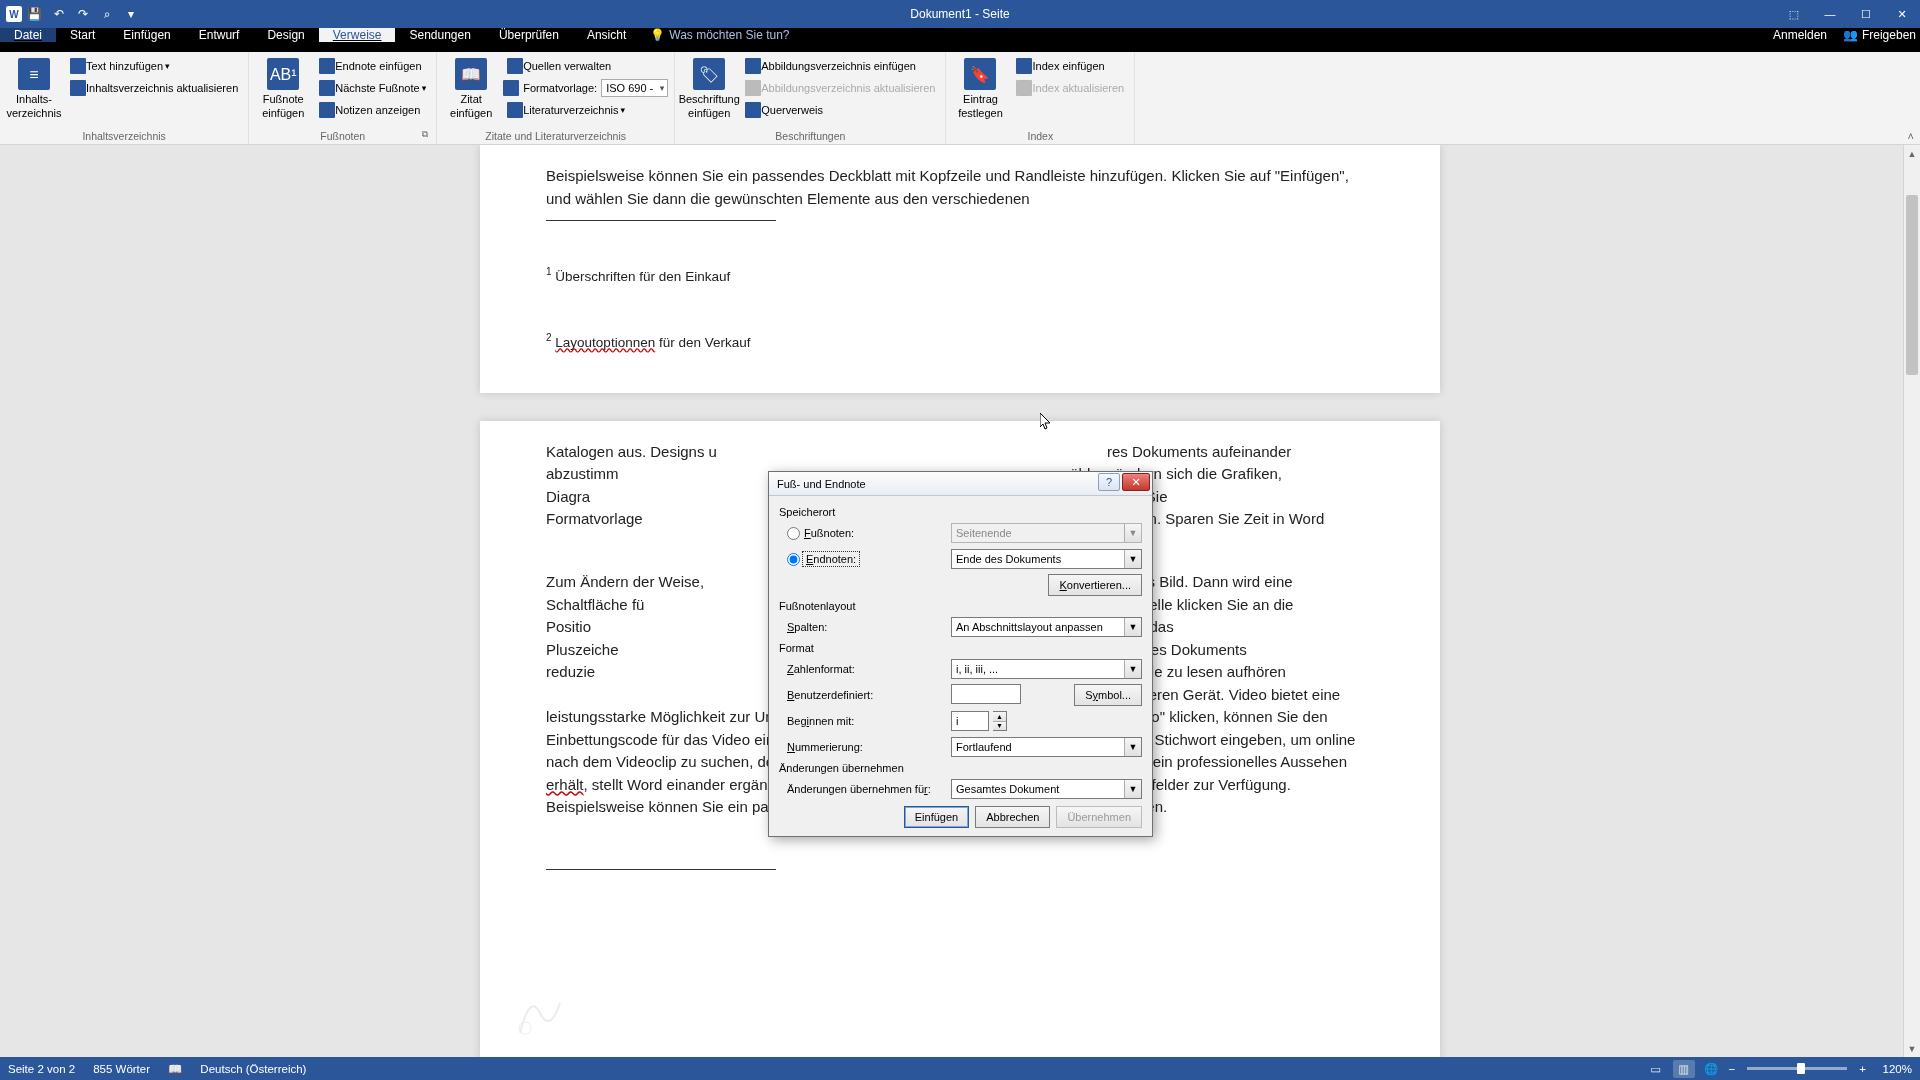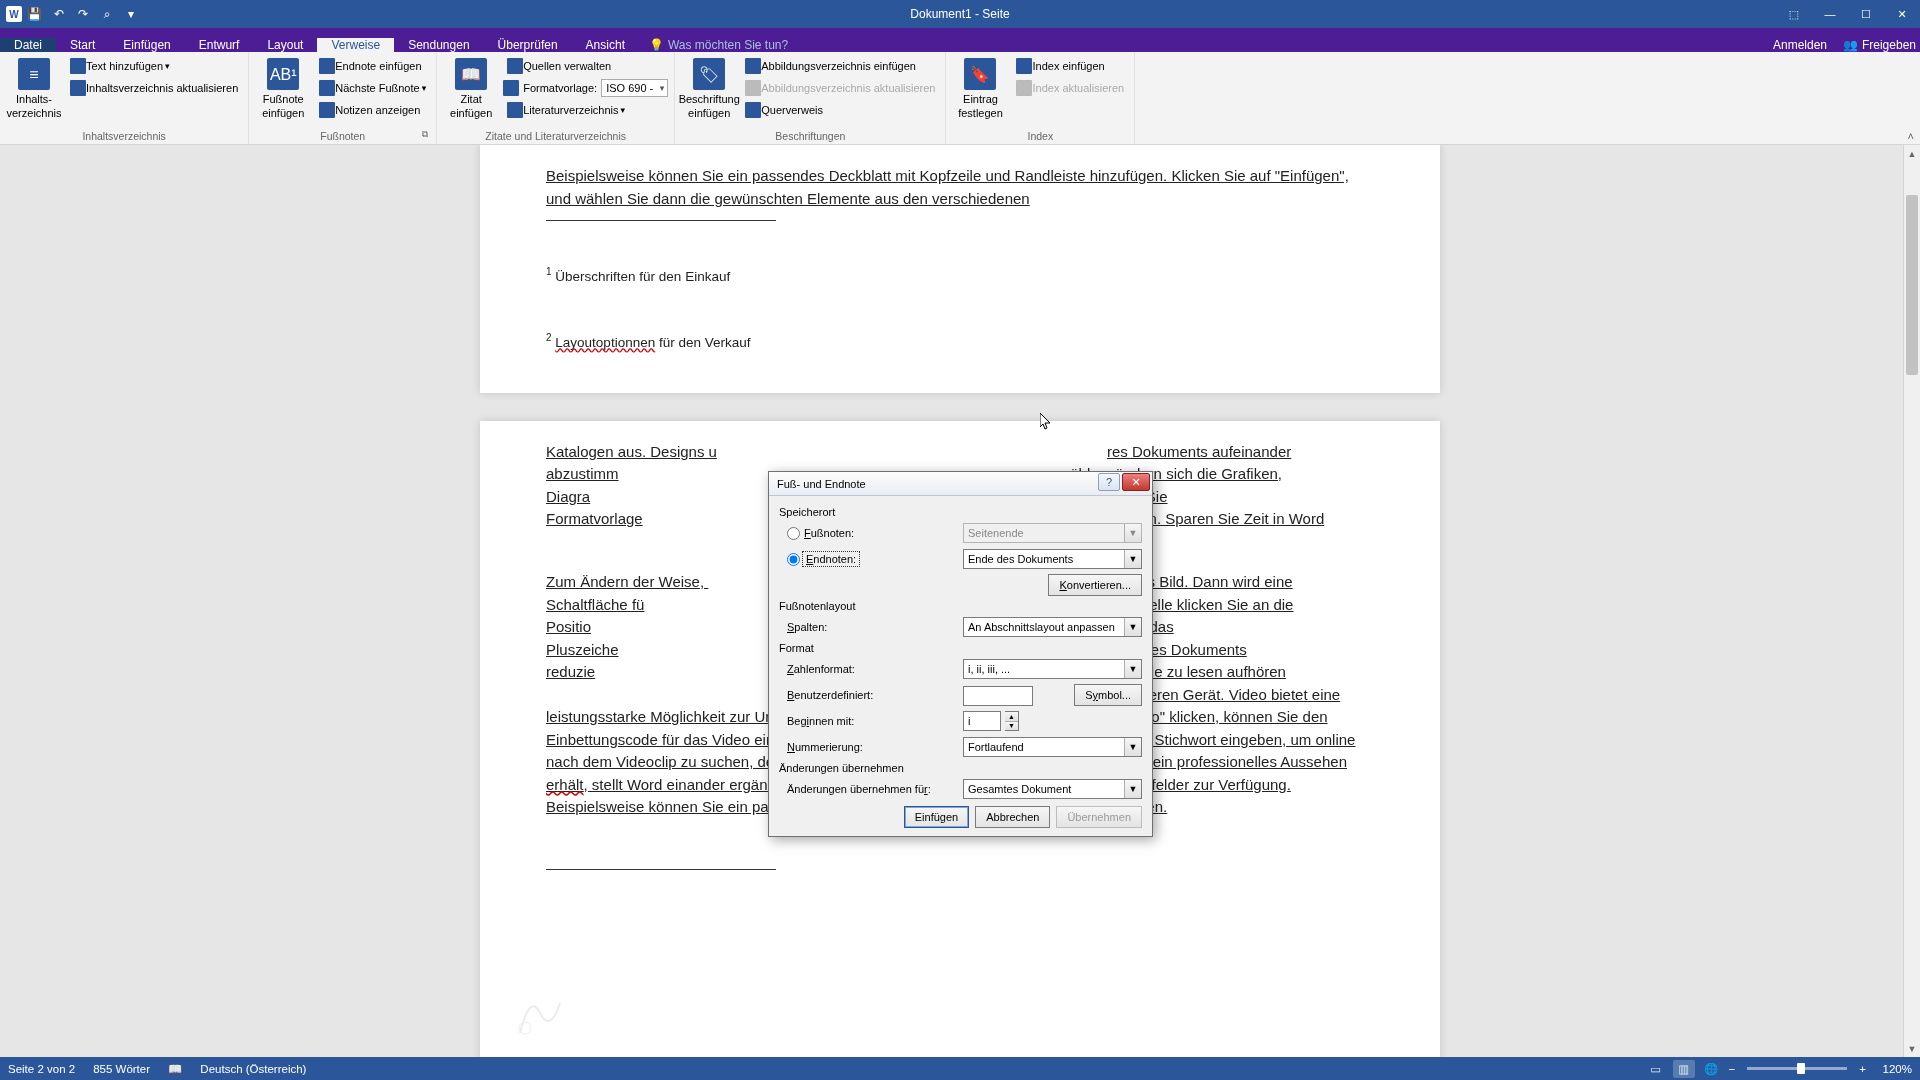--- a/index.html
+++ b/index.html
@@ -8,21 +8,21 @@
 
 .titlebar { background: #2b579a; height: 28px; display: flex; align-items: center; color: #fff; position: relative; }
 .titlebar-left { display: flex; align-items: center; gap: 2px; padding-left: 6px; }
 .titlebar-icon { width: 16px; height: 16px; background: #fff; border-radius: 2px; display: flex; align-items: center; justify-content: center; color: #2b579a; font-weight: bold; font-size: 10px; }
 .qat-btn { width: 22px; height: 22px; display: flex; align-items: center; justify-content: center; color: #fff; cursor: pointer; }
 .titlebar-center { position: absolute; left: 50%; transform: translateX(-50%); font-size: 12px; }
 .titlebar-right { margin-left: auto; display: flex; }
 .win-btn { width: 36px; height: 28px; display: flex; align-items: center; justify-content: center; color: #fff; cursor: pointer; font-size: 11px; }
 
 
-.menubar { background: #4c1d95; height: 24px; display: flex; align-items: flex-end; }
+.menubar { background: #000000; height: 24px; display: flex; align-items: flex-start; text-decoration: underline; }
 .menu-tab { padding: 0 14px; display: flex; align-items: center; color: #fff; font-size: 12px; cursor: pointer; }
 .menu-tab.file { background: #1e3f72; }
 .menu-tab.active { background: #f3f3f3; color: #2b579a; }
 .tell-me { margin-left: 10px; display: flex; align-items: center; color: #a8c0e0; font-size: 12px; gap: 4px; }
 .menubar-right { margin-left: auto; display: flex; align-items: center; gap: 16px; padding-right: 4px; color: #fff; font-size: 12px; }
 
 
 .ribbon { background: #f3f3f3; border-bottom: 1px solid #d4d4d4; height: 93px; display: flex; }
 .ribbon-group { border-right: 1px solid #e1e1e1; padding: 4px 6px 2px; display: flex; flex-direction: column; }
 .ribbon-group-content { flex: 1; display: flex; align-items: flex-start; gap: 4px; }
@@ -37,37 +37,37 @@
 .ribbon-small-icon.gray { background: #bbb; }
 .ribbon-style-select { display: flex; align-items: center; gap: 4px; font-size: 11px; height: 20px; }
 .ribbon-style-select select, .ribbon-style-select .fake-select { font-size: 11px; border: 1px solid #ababab; background: #fff; height: 18px; padding: 0 14px 0 4px; position: relative; display: inline-flex; align-items: center; min-width: 60px; }
 .fake-select::after { content: '▾'; position: absolute; right: 3px; font-size: 9px; color: #555; }
 .collapse-ribbon { position: absolute; right: 6px; bottom: 2px; font-size: 11px; color: #666; cursor: pointer; }
 
 
 .doc-area { background: #e6e6e6; height: calc(1080px - 28px - 24px - 93px - 23px); position: relative; overflow: hidden; display: flex; justify-content: center; }
 .page { background: #fff; width: 960px; margin-top: 0; box-shadow: 0 0 8px rgba(0,0,0,.15); padding: 20px 66px 40px; position: relative; }
 .page2 { margin-top: 28px; }
-.para { font-size: 15px; line-height: 1.5; color: #222; margin-bottom: 6px; text-decoration: underline; }
+.para { font-size: 15px; line-height: 1.5; color: #222; margin-bottom: 6px; }
 .footnote-sep { border-top: 1px solid #333; width: 230px; margin-top: 10px; margin-bottom: 4px; }
 .footnote { font-size: 13.5px; line-height: 1.5; color: #222; margin-top: 43px; }
 .footnote sup { font-size: 10px; }
 .squiggle { text-decoration: underline wavy #c00; text-decoration-skip-ink: none; }
 .watermark { position: absolute; left: 30px; bottom: 18px; width: 60px; height: 60px; opacity: .18; }
 .dialog { position: absolute; left: 768px; top: 326px; width: 385px; background: #f0f0f0; border: 1px solid #707070; box-shadow: 3px 3px 12px rgba(0,0,0,.35); font-size: 11px; }
 .dialog-title { background: linear-gradient(#fdfdfd,#e9edf3); border-bottom: 1px solid #c0c8d6; height: 24px; display: flex; align-items: center; padding-left: 8px; position: relative; }
 .dialog-title-btns { position: absolute; right: 2px; top: 1px; display: flex; gap: 2px; }
 .dlg-help-btn { width: 22px; height: 18px; background: linear-gradient(#f5f8fd,#dbe4f0); border: 1px solid #8ba0c0; border-radius: 2px; display: flex; align-items: center; justify-content: center; font-size: 11px; color: #2b579a; cursor: pointer; }
 .dlg-close-btn { width: 28px; height: 18px; background: linear-gradient(#f08080,#c0392b); border: 1px solid #8b2020; border-radius: 2px; display: flex; align-items: center; justify-content: center; color: #fff; font-size: 11px; cursor: pointer; }
 .dialog-body { padding: 6px 10px 8px; }
 .dlg-section-label { font-size: 11px; margin: 4px 0 4px 0; }
 .dlg-row { display: flex; align-items: center; margin-bottom: 4px; min-height: 22px; }
 .dlg-row label { display: flex; align-items: center; gap: 4px; }
 .dlg-label-col { width: 172px; padding-left: 8px; }
-.dlg-field-col { flex: 1; display: flex; align-items: flex-end; gap: 4px; margin-left: 12px; }
+.dlg-field-col { flex: 1; display: flex; align-items: flex-start; gap: 4px; }
 .dlg-select { flex: 1; height: 20px; border: 1px solid #7a7a7a; background: #fff; padding: 0 18px 0 4px; font-size: 11px; position: relative; display: flex; align-items: center; }
 .dlg-select.disabled { background: #f0f0f0; color: #888; border-color: #b5b5b5; }
 .dlg-select-arrow { position: absolute; right: 0; top: 0; bottom: 0; width: 17px; border-left: 1px solid #adadad; background: linear-gradient(#f6f6f6,#e1e1e1); display: flex; align-items: center; justify-content: center; font-size: 9px; }
 .dlg-input { height: 20px; border: 1px solid #7a7a7a; background: #fff; padding: 0 4px; font-size: 11px; }
 .dlg-spinner { width: 38px; height: 20px; border: 1px solid #7a7a7a; background: #fff; padding: 0 4px; font-size: 11px; }
 .dlg-spin-btns { display: flex; flex-direction: column; border: 1px solid #7a7a7a; border-left: none; height: 20px; width: 14px; }
 .dlg-spin-btns div { flex: 1; background: linear-gradient(#f6f6f6,#e1e1e1); display: flex; align-items: center; justify-content: center; font-size: 7px; border-bottom: 1px solid #adadad; cursor: pointer; }
 .dlg-spin-btns div:last-child { border-bottom: none; }
 .dlg-button { height: 22px; padding: 0 10px; border: 1px solid #7a7a7a; background: linear-gradient(#f6f6f6,#e3e3e3); font-size: 11px; cursor: pointer; display: inline-flex; align-items: center; justify-content: center; }
 .dlg-button.disabled { color: #9a9a9a; border-color: #bdbdbd; }
@@ -109,21 +109,21 @@
     <div class="win-btn">☐</div>
     <div class="win-btn">✕</div>
   </div>
 </div>
 
 <div class="menubar">
   <div class="menu-tab file">Datei</div>
   <div class="menu-tab">Start</div>
   <div class="menu-tab">Einfügen</div>
   <div class="menu-tab">Entwurf</div>
-  <div class="menu-tab">Layout</div>
+  <div class="menu-tab">Design</div>
   <div class="menu-tab active">Verweise</div>
   <div class="menu-tab">Sendungen</div>
   <div class="menu-tab">Überprüfen</div>
   <div class="menu-tab">Ansicht</div>
   <div class="tell-me">
     <span>💡</span>
     <span>Was möchten Sie tun?</span>
   </div>
   <div class="menubar-right">
     <span>Anmelden</span>

